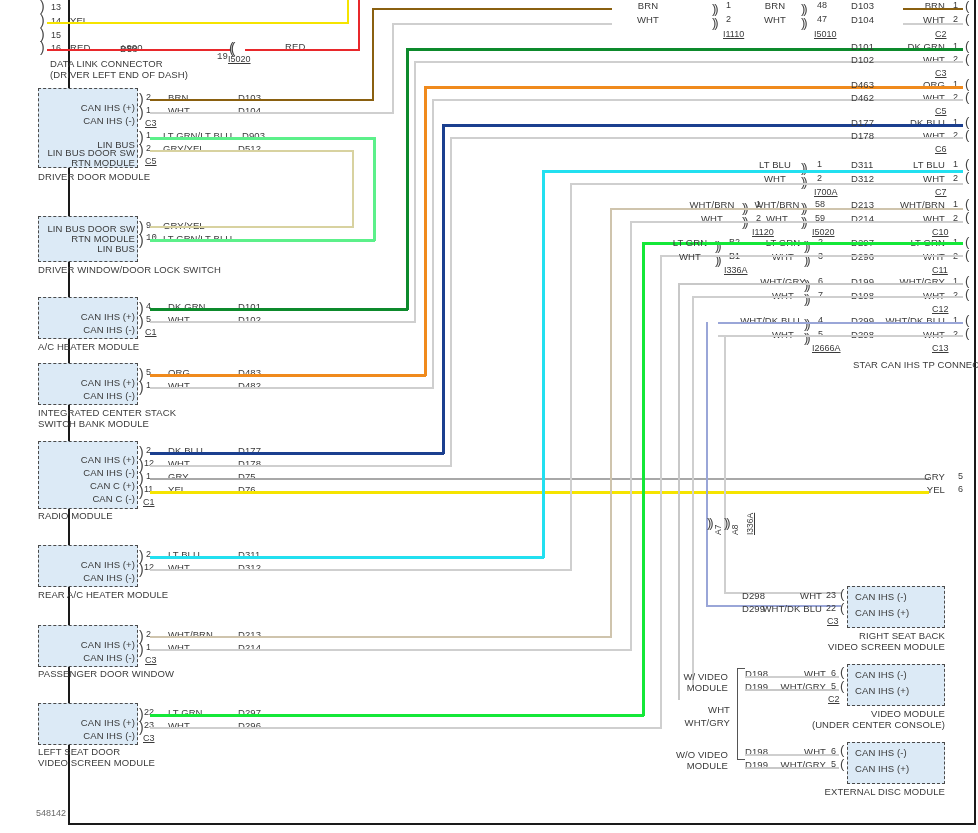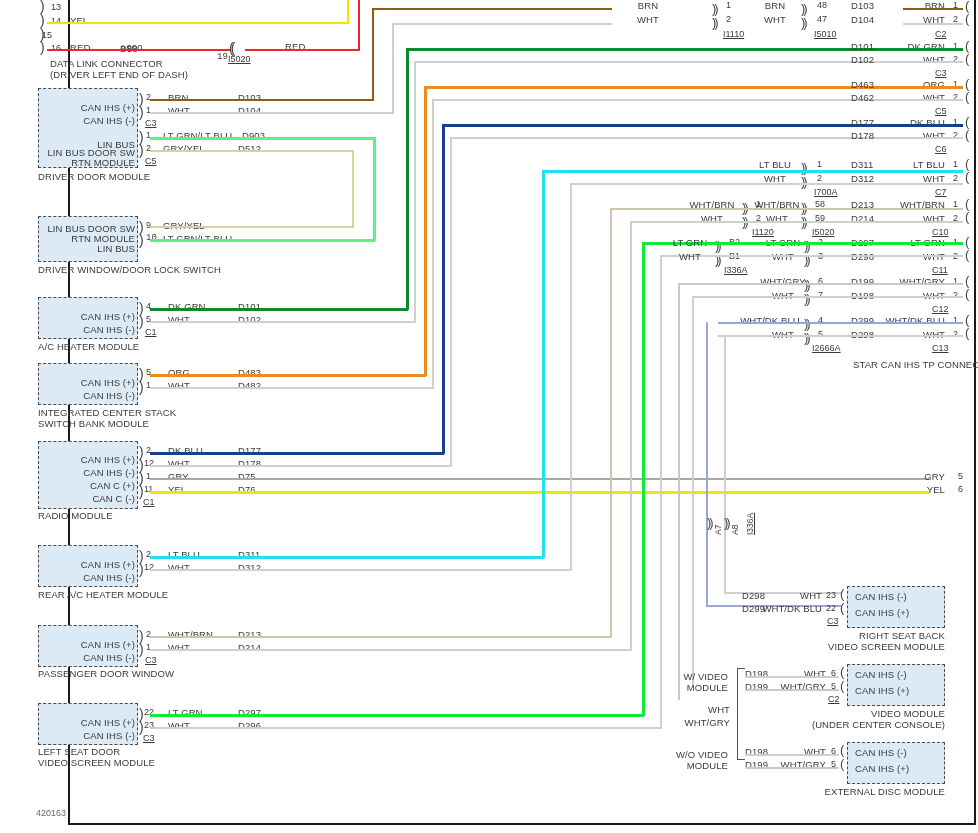--- a/index.html
+++ b/index.html
@@ -31,21 +31,21 @@
   <div>
 
     <div class="brk" style="left:40px;top:-6px;">’</div>
     <div class="brk" style="left:40px;top:-1px;font-size:14px;">)</div>
     <div class="brk" style="left:40px;top:13px;font-size:14px;">)</div>
     <div class="brk" style="left:40px;top:27px;font-size:14px;">)</div>
     <div class="brk" style="left:40px;top:40px;font-size:14px;">)</div>
 
     <div class="pin" style="left:51px;top:2px;">13</div>
     <div class="pin" style="left:51px;top:16px;">14</div>
-    <div class="pin" style="left:42px;top:30px;">15</div>
+    <div class="pin" style="left:51px;top:30px;">15</div>
     <div class="pin" style="left:51px;top:43px;">16</div>
 
     <div class="lbl" style="left:70px;top:16px;">YEL</div>
     <div class="lbl" style="left:120px;top:16px;margin-top:28px;">D58</div>
     <div class="lbl" style="left:70px;top:43px;">RED</div>
     <div class="lbl" style="left:120px;top:43px;text-align:right;">A900</div>
 
     <div class="lbl mod" style="left:50px;top:59px;">DATA LINK CONNECTOR</div>
     <div class="lbl mod" style="left:50px;top:70px;">(DRIVER LEFT END OF DASH)</div>
 
@@ -510,14 +510,14 @@
 
   <div class="bracket" style="left:737px;top:668px;width:8px;height:92px;"></div>
   <div class="lbl r" style="left:730px;top:705px;">WHT</div>
   <div class="lbl r" style="left:730px;top:718px;">WHT/GRY</div>
 
   <div class="wire h" style="left:745px;top:676px;width:94px;background:#cfcfcf;height:2px;"></div>
   <div class="wire h" style="left:745px;top:689px;width:94px;background:#c8c8c8;height:2px;"></div>
   <div class="wire h" style="left:745px;top:754px;width:94px;background:#cfcfcf;height:2px;"></div>
   <div class="wire h" style="left:745px;top:767px;width:94px;background:#c8c8c8;height:2px;"></div>
 
-  <div class="idno">420163</div>
+  <div class="idno">548142</div>
 </div>
 
 </body></html>

